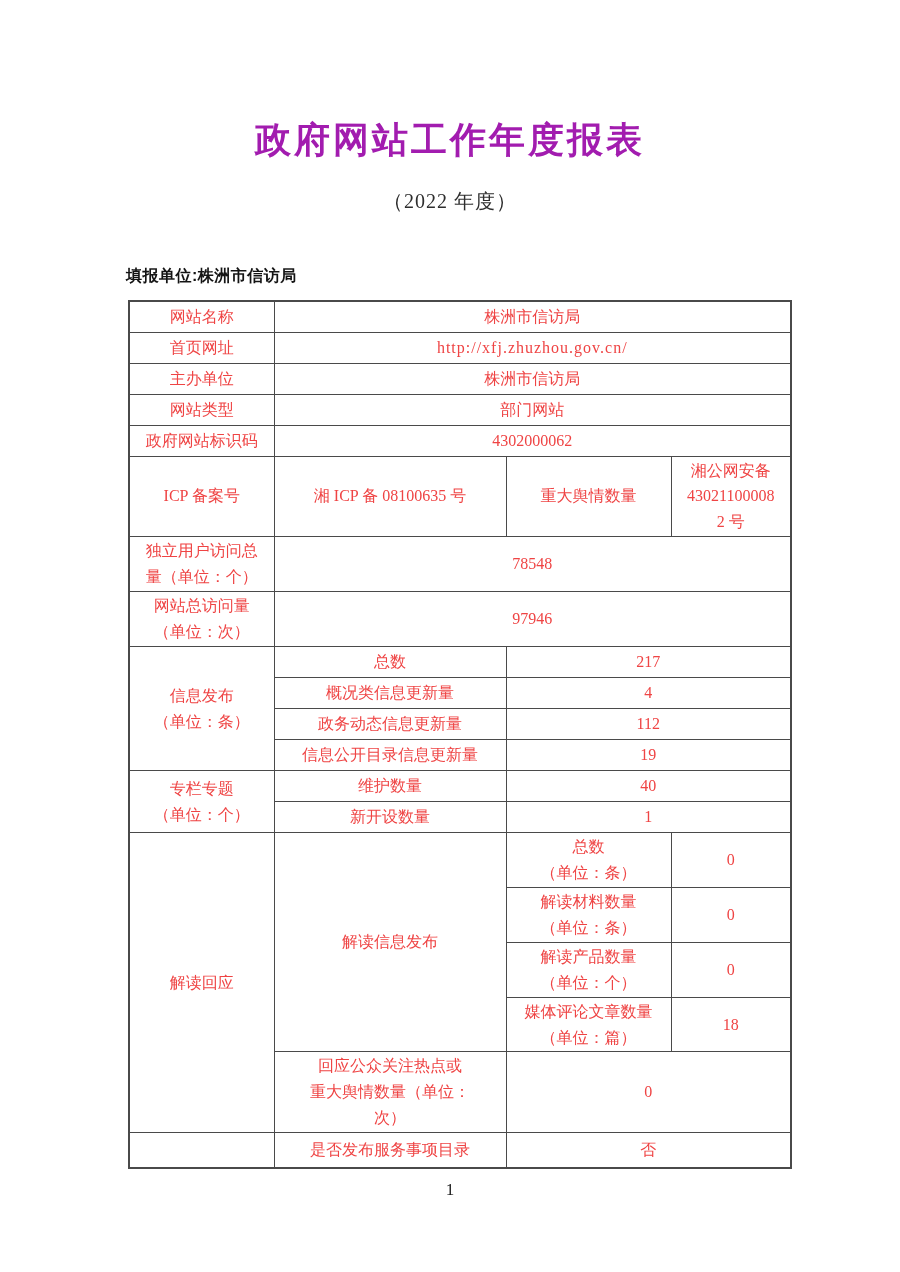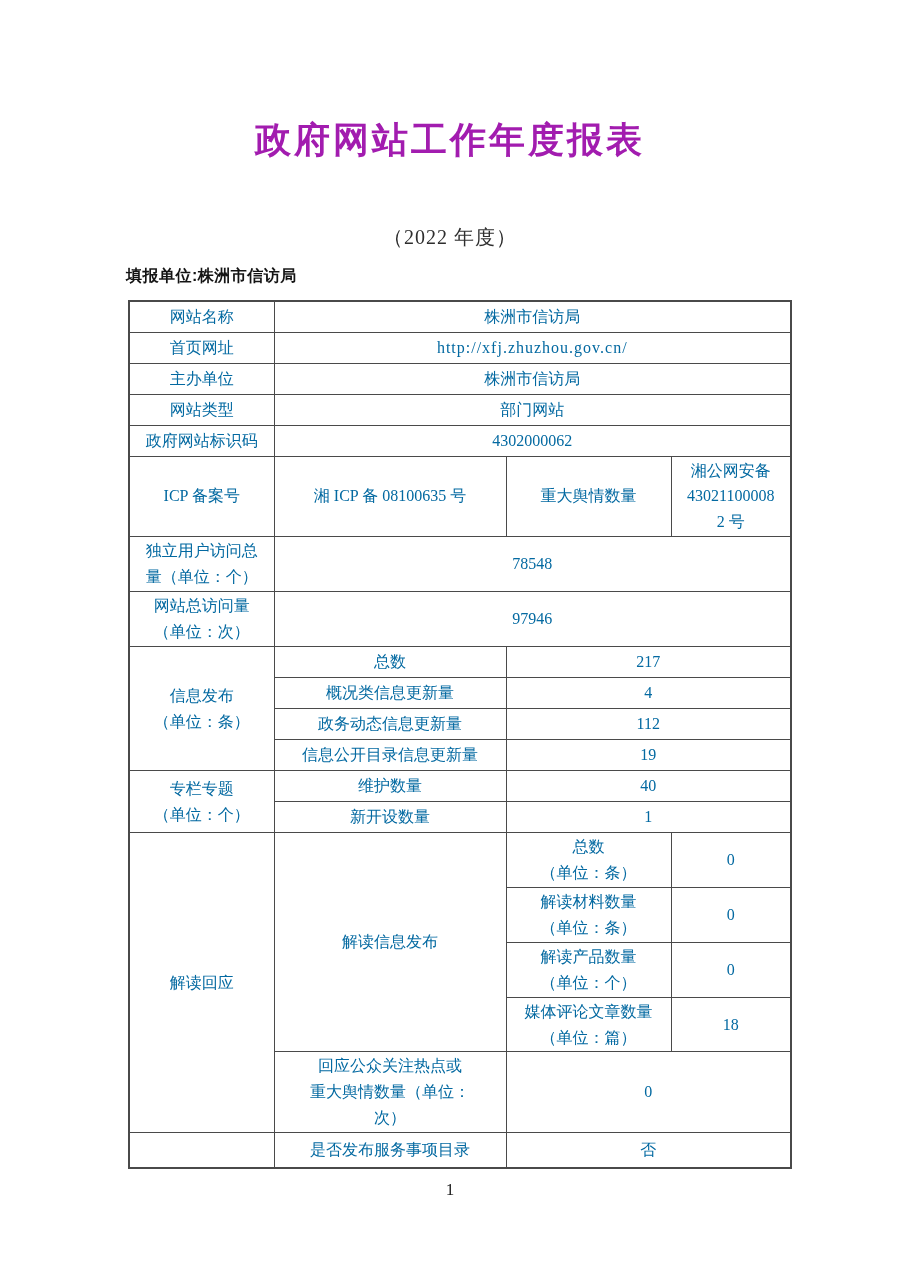--- a/index.html
+++ b/index.html
@@ -27,21 +27,20 @@
   }
   .doc-subtitle {
     position: absolute;
     top: 188px;
     left: 0;
     width: 900px;
     text-align: center;
     font-size: 20px;
     letter-spacing: 1px;
     color: #2e2e2e;
-    margin-top: 36px;
   }
   .reporting-unit {
     position: absolute;
     top: 266px;
     left: 126px;
     font-family: "Liberation Sans", "DejaVu Sans", sans-serif;
     font-weight: 700;
     font-size: 16px;
     letter-spacing: 0.5px;
     color: #141414;
@@ -56,21 +55,21 @@
     border: 2px solid #4a4a4a;
   }
   table.report td {
     border: 1px solid #4a4a4a;
     text-align: center;
     vertical-align: middle;
     font-size: 16px;
     line-height: 1.62;
     padding: 1px 5px;
     white-space: pre-line;
-    color: #0369a1;
+    color: #ef4444;
     overflow: hidden;
   }
   tr.h31 { height: 31px; }
   tr.h80 { height: 80px; }
   tr.h55 { height: 55px; }
   tr.h52 { height: 52px; }
   tr.h77 { height: 76px; }
   tr.h35 { height: 35px; }
   .url-cell { letter-spacing: 1px; }
   .page-number {

